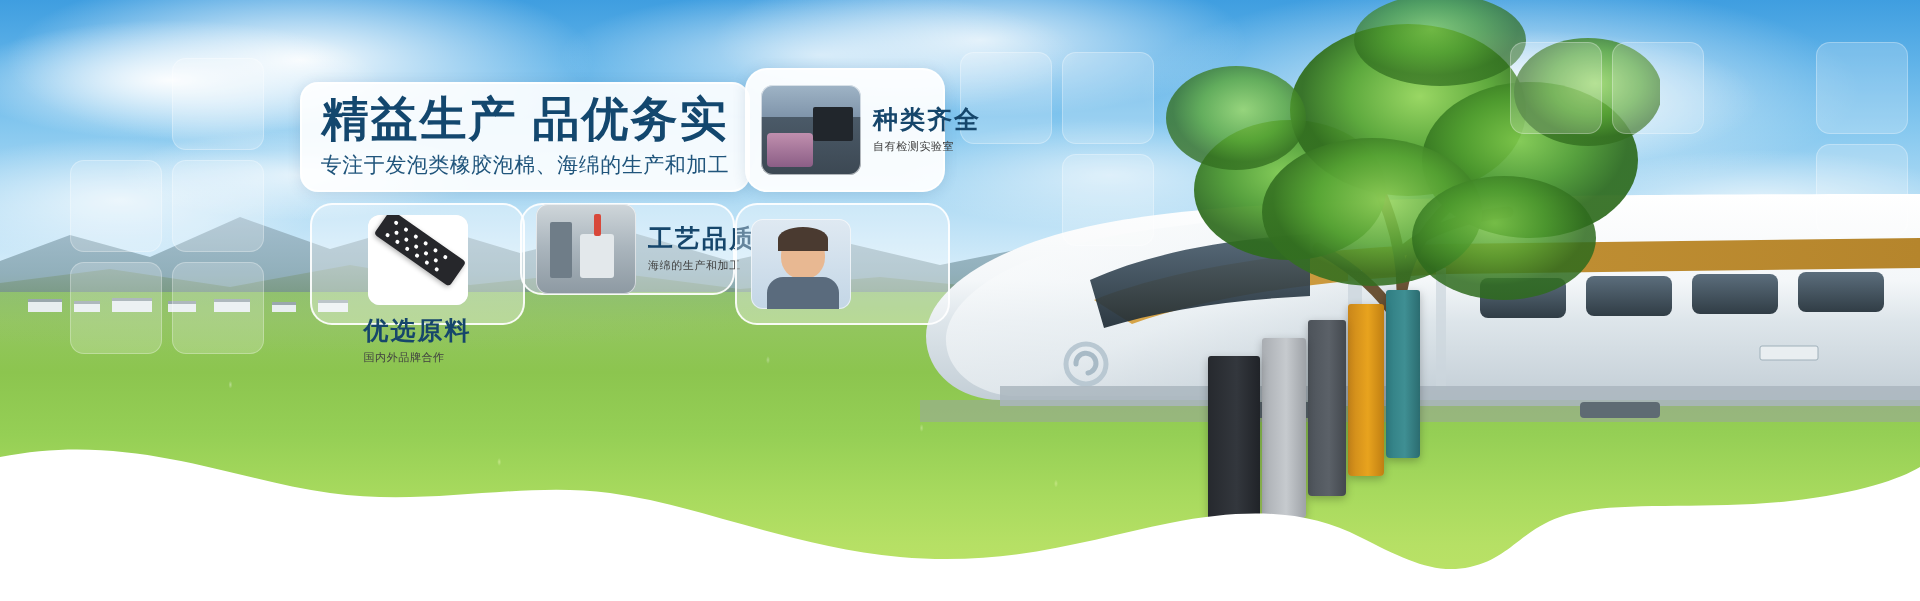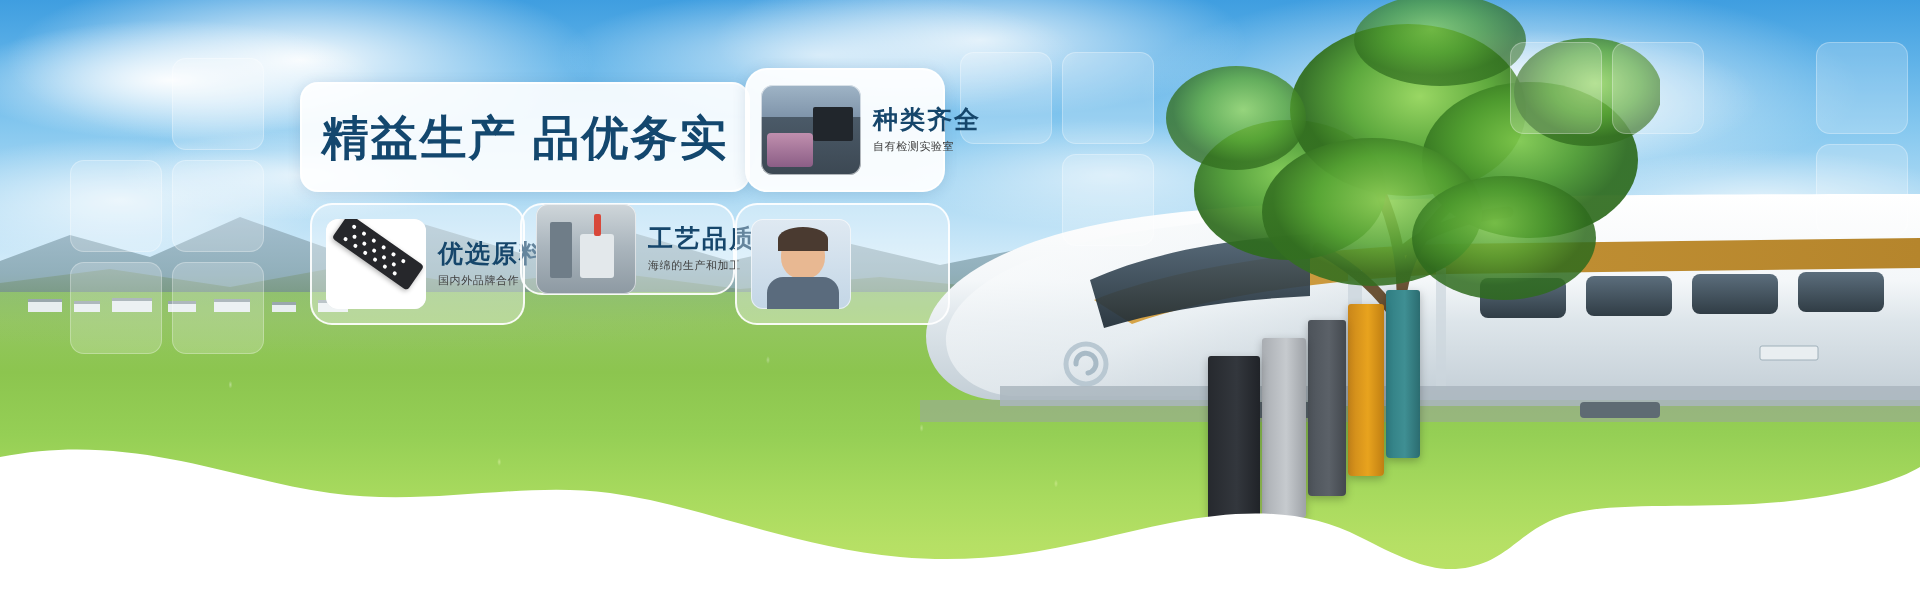--- a/index.html
+++ b/index.html
@@ -124,21 +124,21 @@
   .ftitle {
     font-size:25px; font-weight:bold; color:#16466b; letter-spacing:2px;
     white-space:nowrap; line-height:1.1;
   }
   .fsub {
     font-size:11px; color:#404040; letter-spacing:.6px;
     white-space:nowrap; margin-top:5px;
   }
 
   #card-quality  { left:745px;  top:68px;  width:200px; height:124px; }
-  #card-material { left:310px;  top:203px; width:215px; height:122px; }
+  #card-material { left:310px;  top:203px; width:215px; height:122px;flex-direction:column; }
   #card-process  { left:520px;  top:203px; width:215px; height:92px; }
   #card-variety  { left:735px;  top:203px; width:215px; height:122px; }
 
   
   .ph-lab {
     background:
       linear-gradient(180deg,#9fb4c6 0%, #8095ab 35%, #4b5a68 36%, #3c4853 100%);
   }
   .ph-lab::after{
     content:""; position:absolute; left:6px; bottom:8px; width:46px; height:34px;
@@ -322,20 +322,21 @@
   <div class="decor-sq" style="left:960px; top:52px;  width:92px;  height:92px;"></div>
   <div class="decor-sq" style="left:1062px;top:52px;  width:92px;  height:92px;"></div>
   <div class="decor-sq" style="left:1062px;top:154px; width:92px;  height:92px;"></div>
   <div class="decor-sq" style="left:1510px;top:42px;  width:92px;  height:92px;"></div>
   <div class="decor-sq" style="left:1612px;top:42px;  width:92px;  height:92px;"></div>
   <div class="decor-sq" style="left:1816px;top:42px;  width:92px;  height:92px;"></div>
   <div class="decor-sq" style="left:1816px;top:144px; width:92px;  height:92px;"></div>
 
   <div class="card" id="headline-card">
     <div class="headline nowrap">精益生产 品优务实</div>
+    <div class="subhead nowrap">专注于发泡类橡胶泡棉、海绵的生产和加工</div>
   </div>
 
   <div class="card feature" id="card-quality">
     <div class="thumb ph-lab">
       <div class="scr"></div>
     </div>
     <div class="ftext">
       <div class="ftitle">种类齐全</div>
       <div class="fsub">自有检测实验室</div>
     </div>

